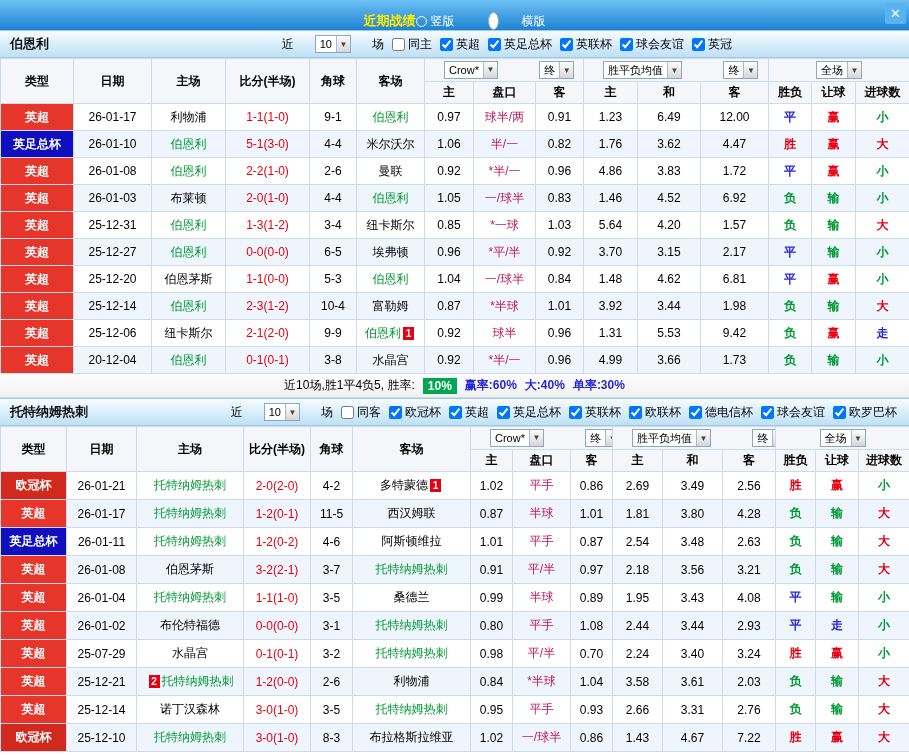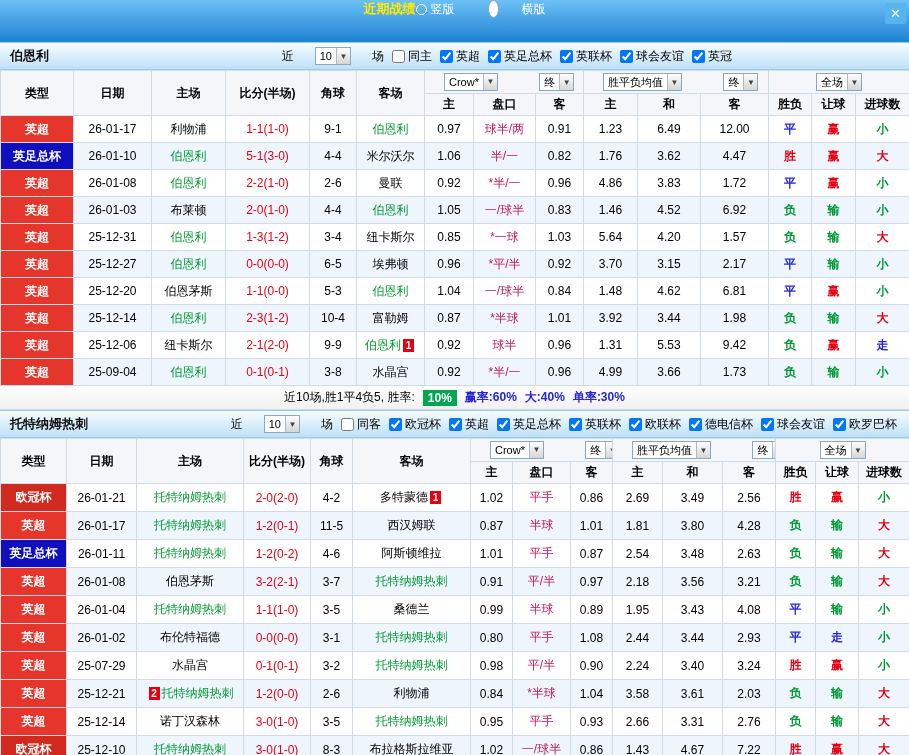--- a/index.html
+++ b/index.html
@@ -8,23 +8,23 @@
     width: 909px;
     background: #fff;
     color: #000;
     font-family: "Liberation Sans", "DejaVu Sans", sans-serif;
     font-size: 12px;
   }
   .page { width: 909px; }
 
   
   .topbar {
-    height: 42px;
+    height: 30px;
     background: linear-gradient(#6cc0f5, #1f82d2);
-    display: flex; align-items: flex-start; justify-content: center;
+    display: flex; align-items: flex-end; justify-content: center;
     position: relative; 
   }
   .title { color: #ffea00; font-weight: bold; font-size: 13px; }
   .radio-group { display: flex; align-items: center; gap: 14px; color: #fff; }
   .radio { display: inline-flex; align-items: center; gap: 4px; cursor: pointer; }
   .rdot {
     width: 11px; height: 11px; border: 1px solid #fff; border-radius: 50%;
     display: inline-block; position: relative; background: transparent;
   }
   .rdot.sel::after {
@@ -359,21 +359,21 @@
             <td>0.96</td>
             <td>1.31</td>
             <td>5.53</td>
             <td>9.42</td>
             <td class="c-g">负</td>
             <td class="c-r">赢</td>
             <td class="c-b">走</td>
           </tr>
           <tr>
             <td class="league" style="background: rgb(230, 53, 43);">英超</td>
-            <td>25-09-04</td>
+            <td>20-12-04</td>
             <td class="t-focus">伯恩利</td>
             <td class="score">0-1(0-1)</td>
             <td>3-8</td>
             <td>水晶宫</td>
             <td>0.92</td>
             <td class="hcap">*半/一</td>
             <td>0.96</td>
             <td>4.99</td>
             <td>3.66</td>
             <td>1.73</td>
@@ -594,21 +594,21 @@
           </tr>
           <tr>
             <td class="league" style="background: rgb(230, 53, 43);">英超</td>
             <td>25-07-29</td>
             <td>水晶宫</td>
             <td class="score">0-1(0-1)</td>
             <td>3-2</td>
             <td class="t-focus">托特纳姆热刺</td>
             <td>0.98</td>
             <td class="hcap">平/半</td>
-            <td>0.90</td>
+            <td>0.70</td>
             <td>2.24</td>
             <td>3.40</td>
             <td>3.24</td>
             <td class="c-r">胜</td>
             <td class="c-r">赢</td>
             <td class="c-g">小</td>
           </tr>
           <tr>
             <td class="league" style="background: rgb(230, 53, 43);">英超</td>
             <td>25-12-21</td>

